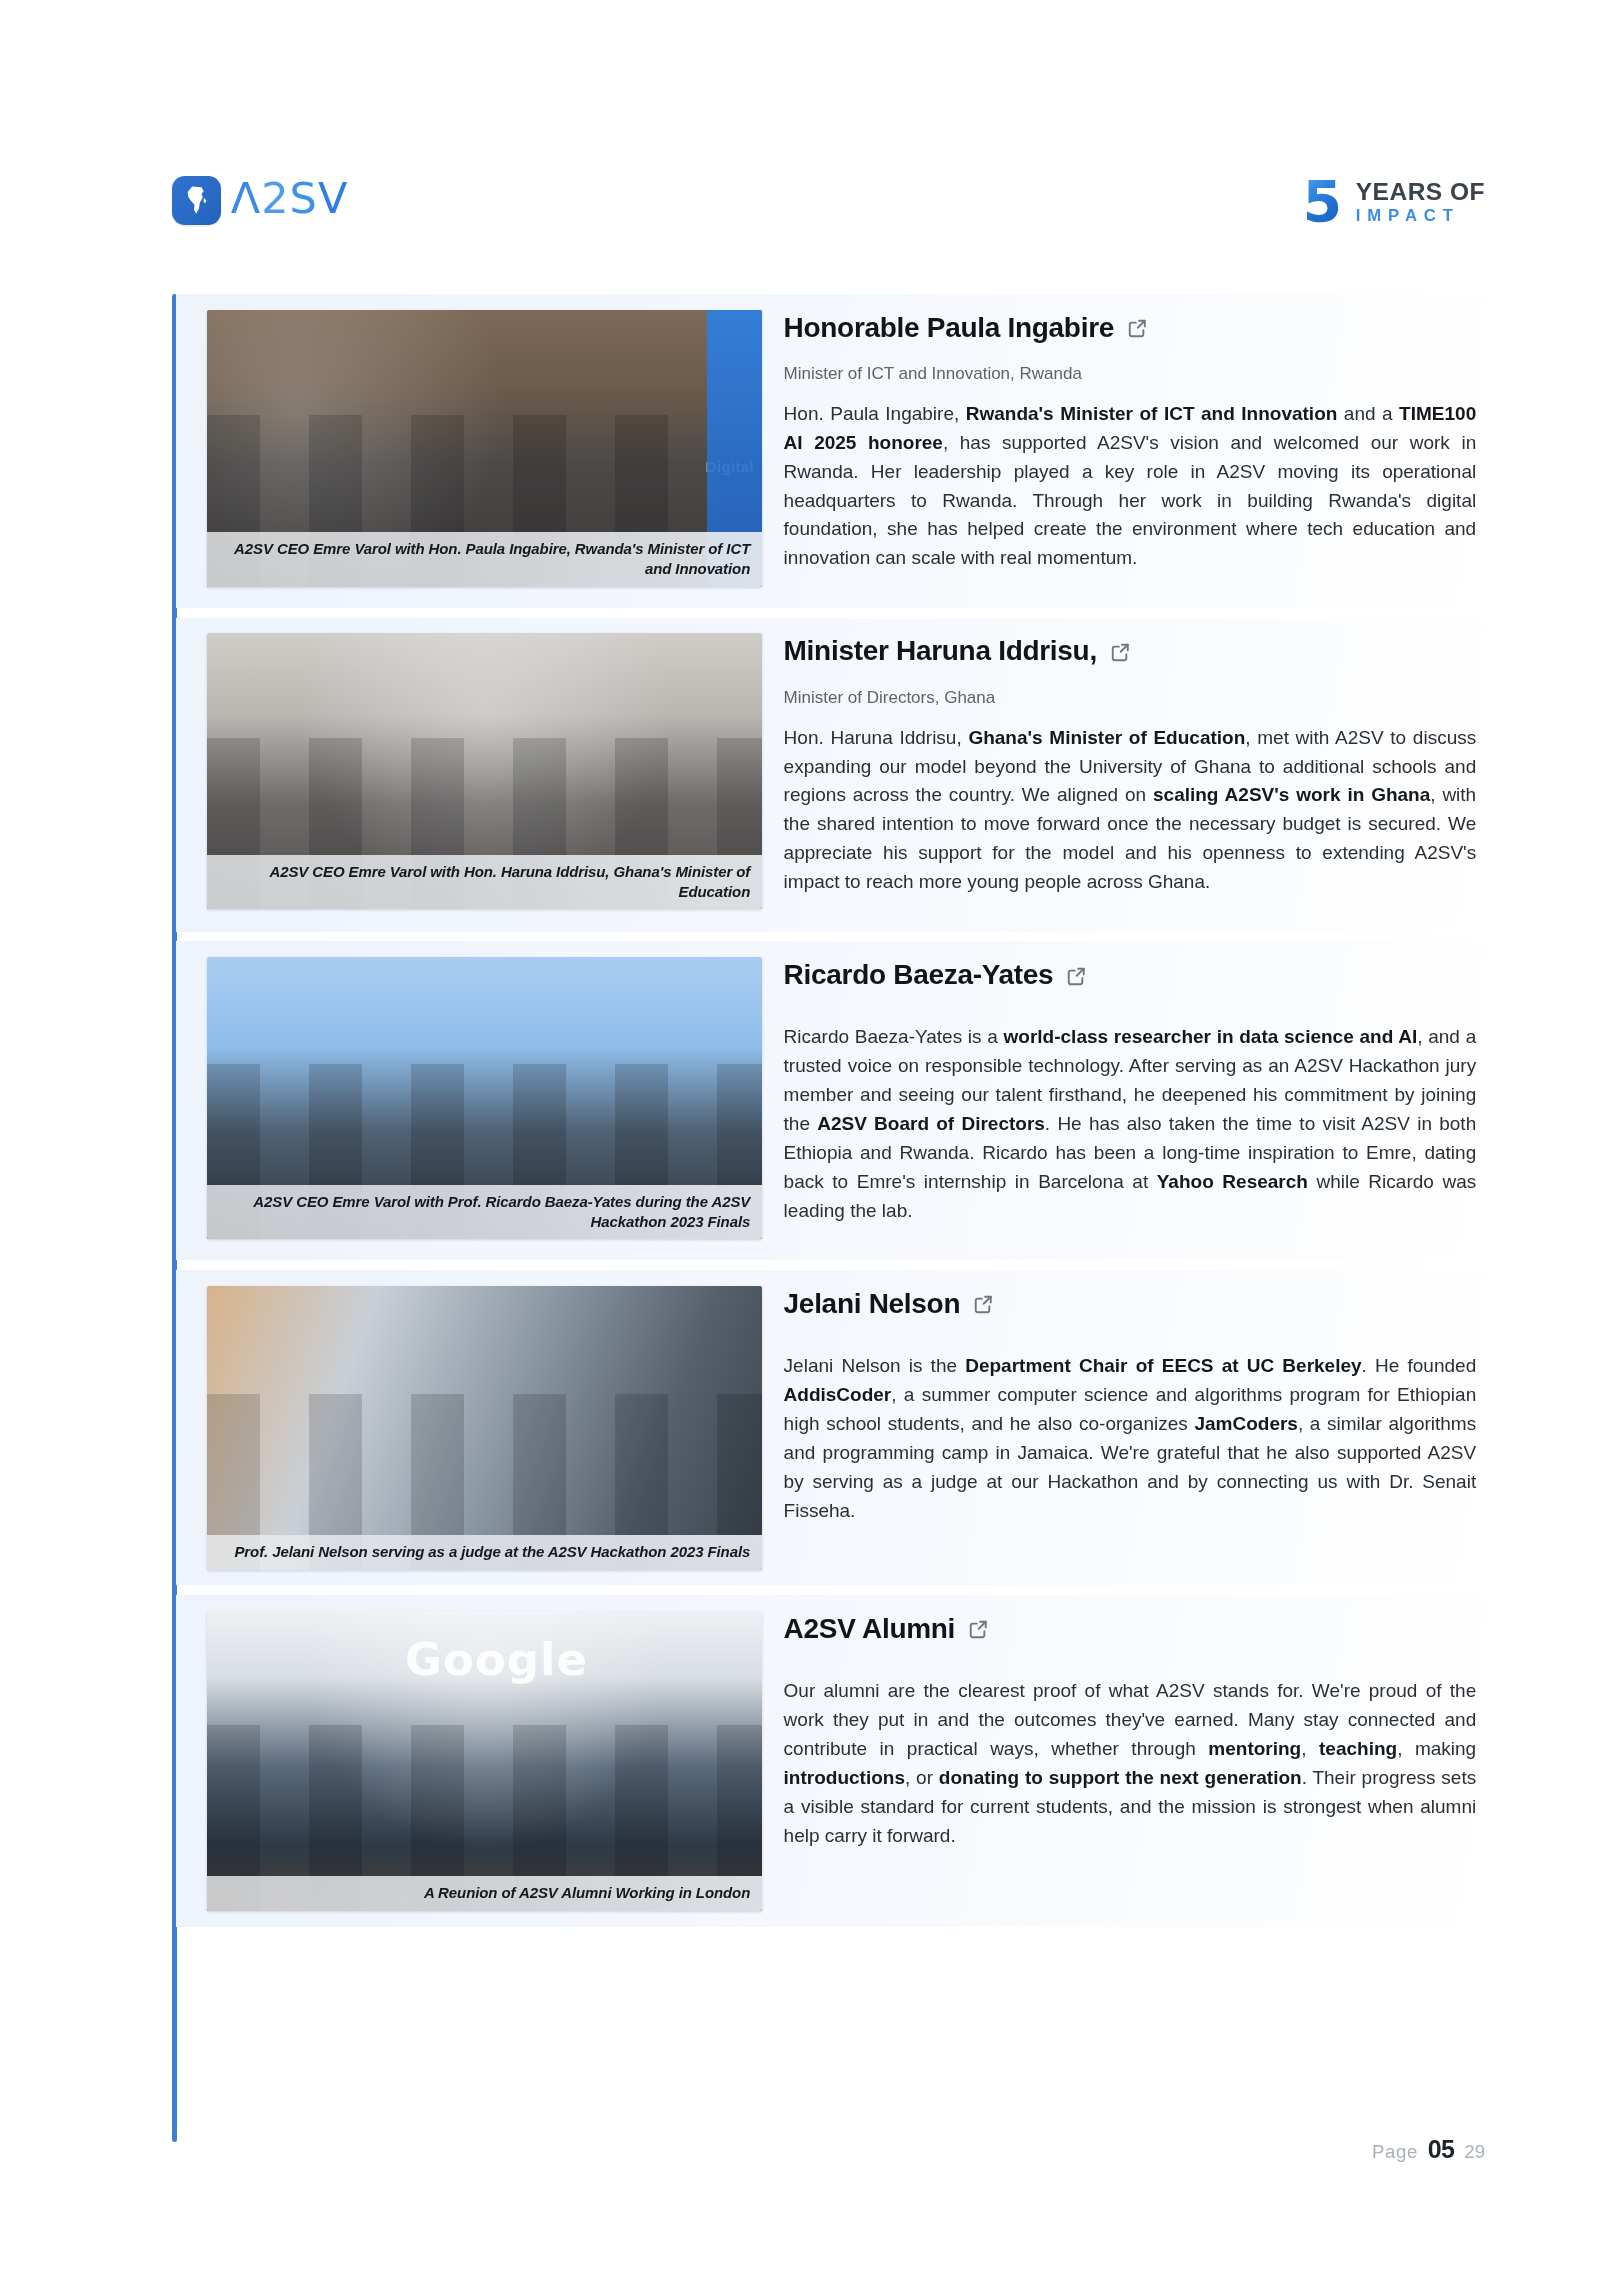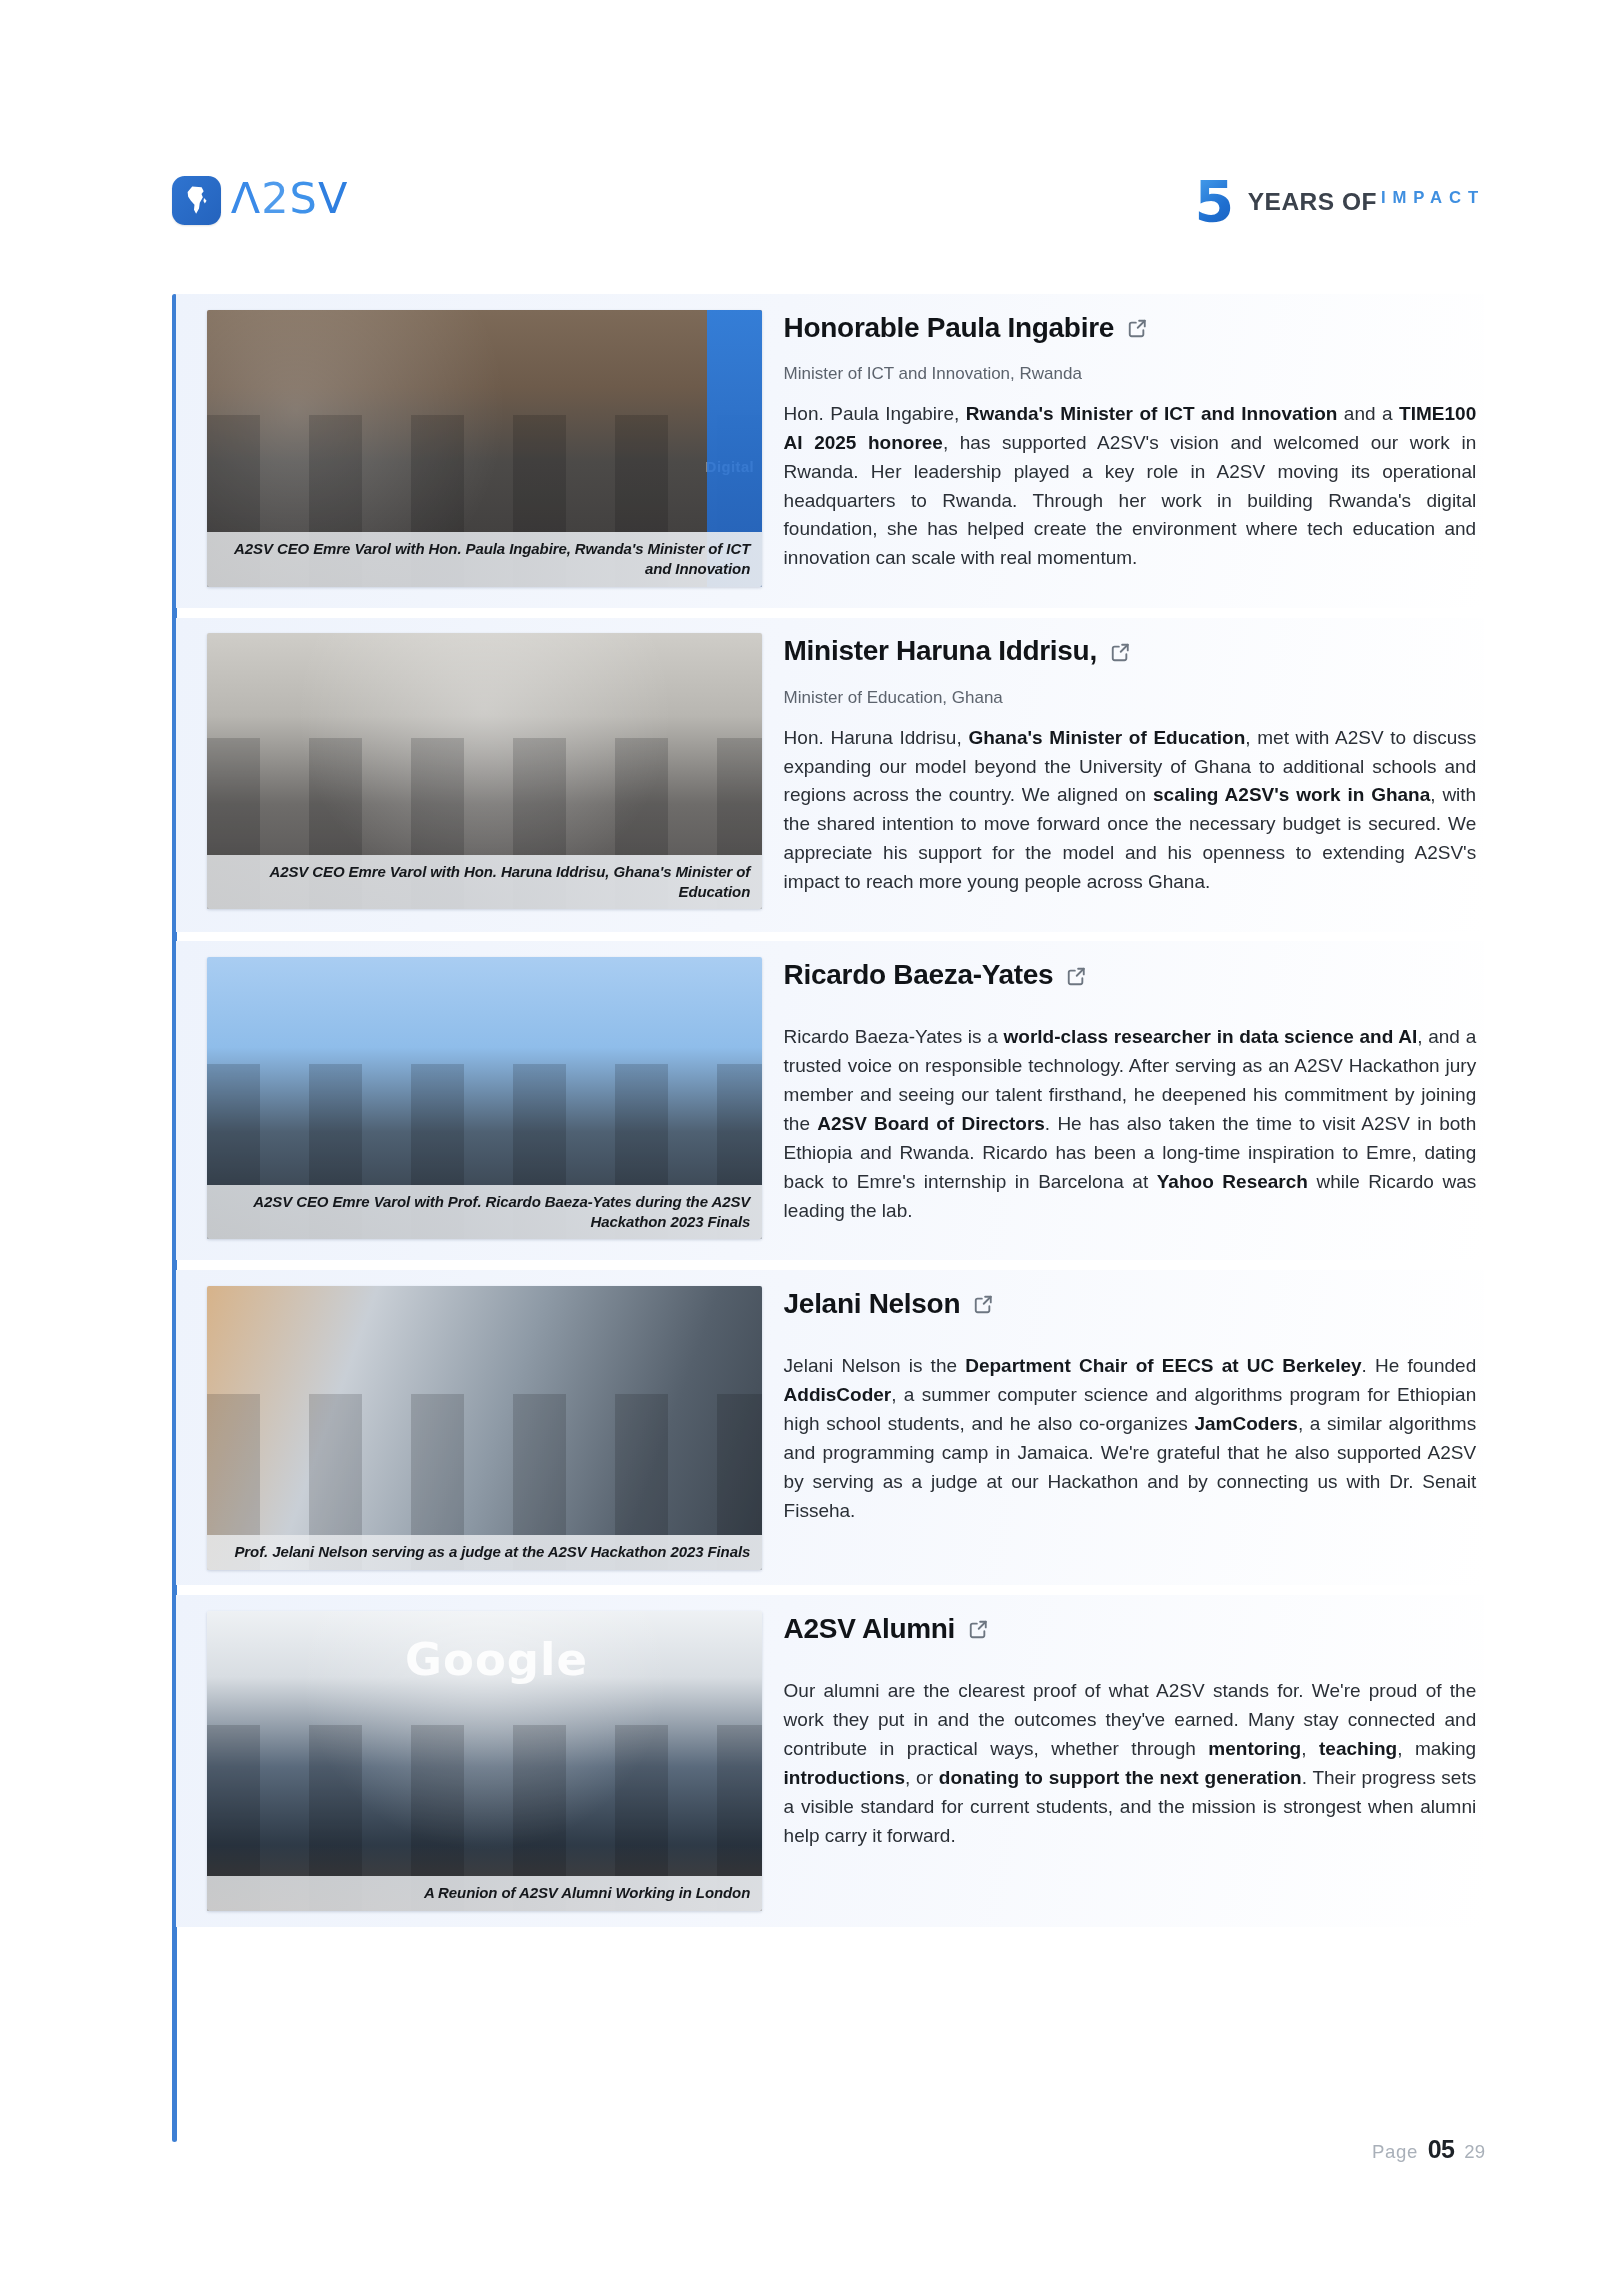--- a/index.html
+++ b/index.html
@@ -37,21 +37,21 @@
   .logo-word .lw-s{color:#3f92ea;}
   .logo-word .lw-v{color:#2f7fe0;}
 
   .impact{position:absolute;right:0;top:0;display:flex;align-items:center;gap:13.7px;}
   .impact-5{
     font-size:57px;font-weight:700;line-height:1;
     background:linear-gradient(140deg,#4aa3ef 0%,#1f6fd0 60%,#1a5fbd 100%);
     -webkit-background-clip:text;background-clip:text;color:transparent;
     position:relative;top:2px;font-family:"DejaVu Sans",sans-serif;
   }
-  .impact-txt{display:flex;flex-direction:row;gap:3.9px;padding-top:3.9px;}
+  .impact-txt{display:flex;flex-direction:column;gap:3.9px;padding-top:3.9px;}
   .impact-years{
     font-size:24.5px;font-weight:700;color:#3b424c;letter-spacing:0.5px;line-height:1;
   }
   .impact-word{
     font-size:16.7px;font-weight:600;color:#3f8fe0;letter-spacing:6.9px;line-height:1;
   }
 
   
   .rail{
     position:absolute;left:172px;top:294px;width:4.9px;height:1848px;
@@ -207,21 +207,21 @@
         <h2 class="title">
           <span>Minister Haruna Iddrisu,</span>
           <span class="ext-icon">
             <svg width="22.5" height="22.5" viewBox="0 0 24 24" fill="none" stroke="#6d7681" stroke-width="2" stroke-linecap="round" stroke-linejoin="round">
               <path d="M14 4h6v6"></path>
                 <path d="M20 4l-7.5 7.5"></path>
               <path d="M18.5 14v4.5a2 2 0 0 1-2 2H6a2 2 0 0 1-2-2V8a2 2 0 0 1 2-2h4.5"></path>
             </svg>
           </span>
         </h2>
-        <div class="subtitle">Minister of Education, Ghana</div>
+        <div class="subtitle">Minister of Directors, Ghana</div>
         <p class="body"><span>Hon. Haruna Iddrisu, </span><b>Ghana's Minister of Education</b><span>, met with A2SV to discuss expanding our model beyond the University of Ghana to additional schools and regions across the country. We aligned on </span><b>scaling A2SV's work in Ghana</b><span>, with the shared intention to move forward once the necessary budget is secured. We appreciate his support for the model and his openness to extending A2SV's impact to reach more young people across Ghana.</span></p>
       </div>
     </div>
 
     <div class="section no-sub">
       <div class="figure">
         <div class="photo ph3">
           <div class="ph-people"></div>
         </div>
         <div class="caption">A2SV CEO Emre Varol with Prof. Ricardo Baeza-Yates during the A2SV Hackathon 2023 Finals</div>

